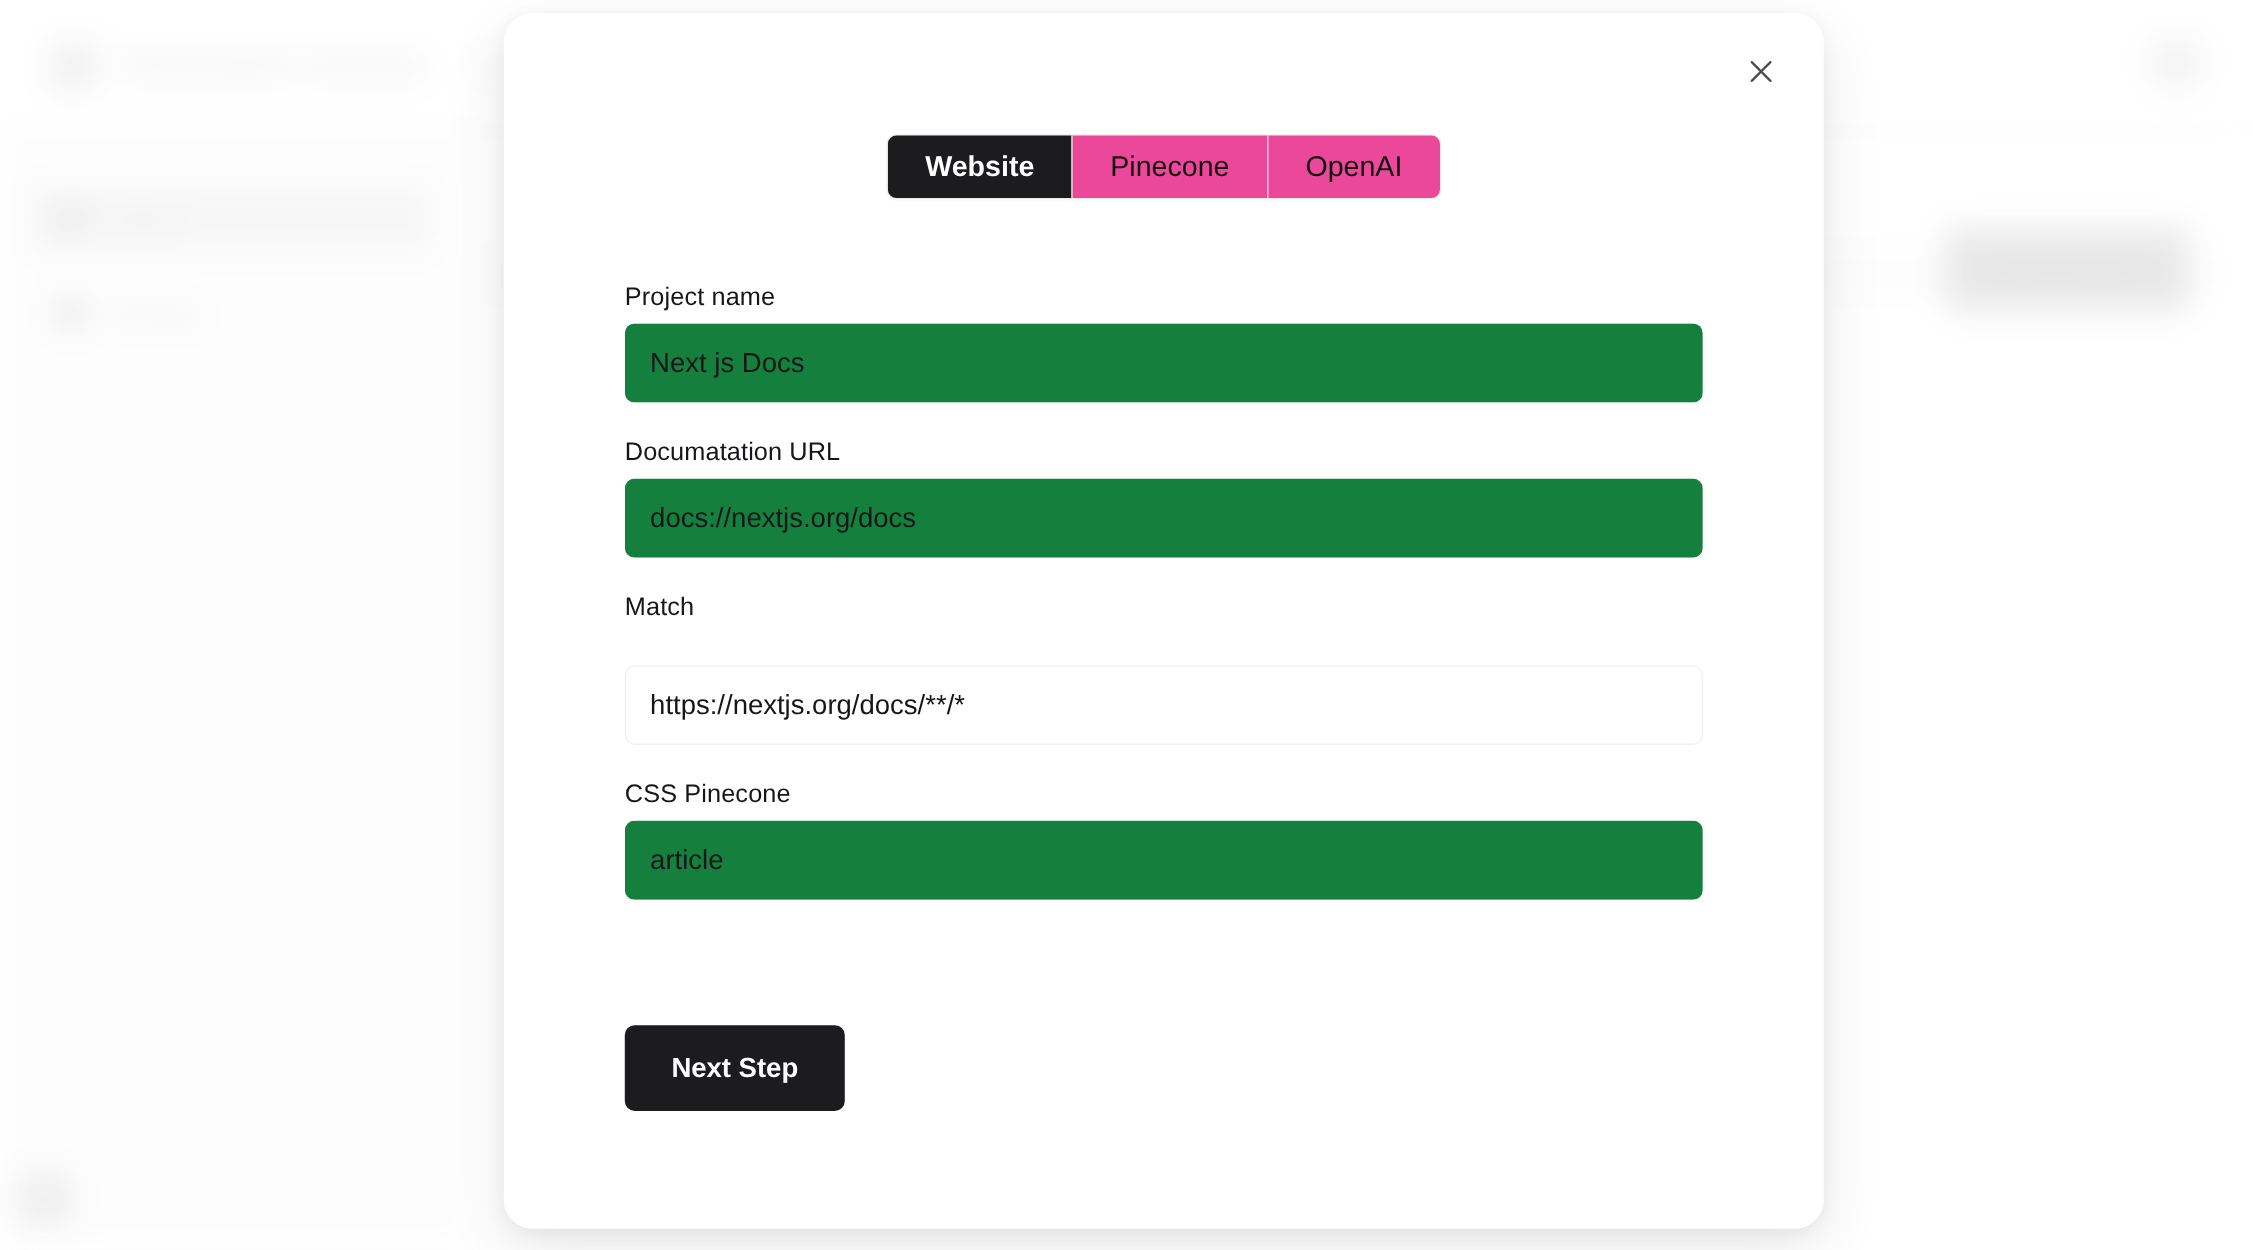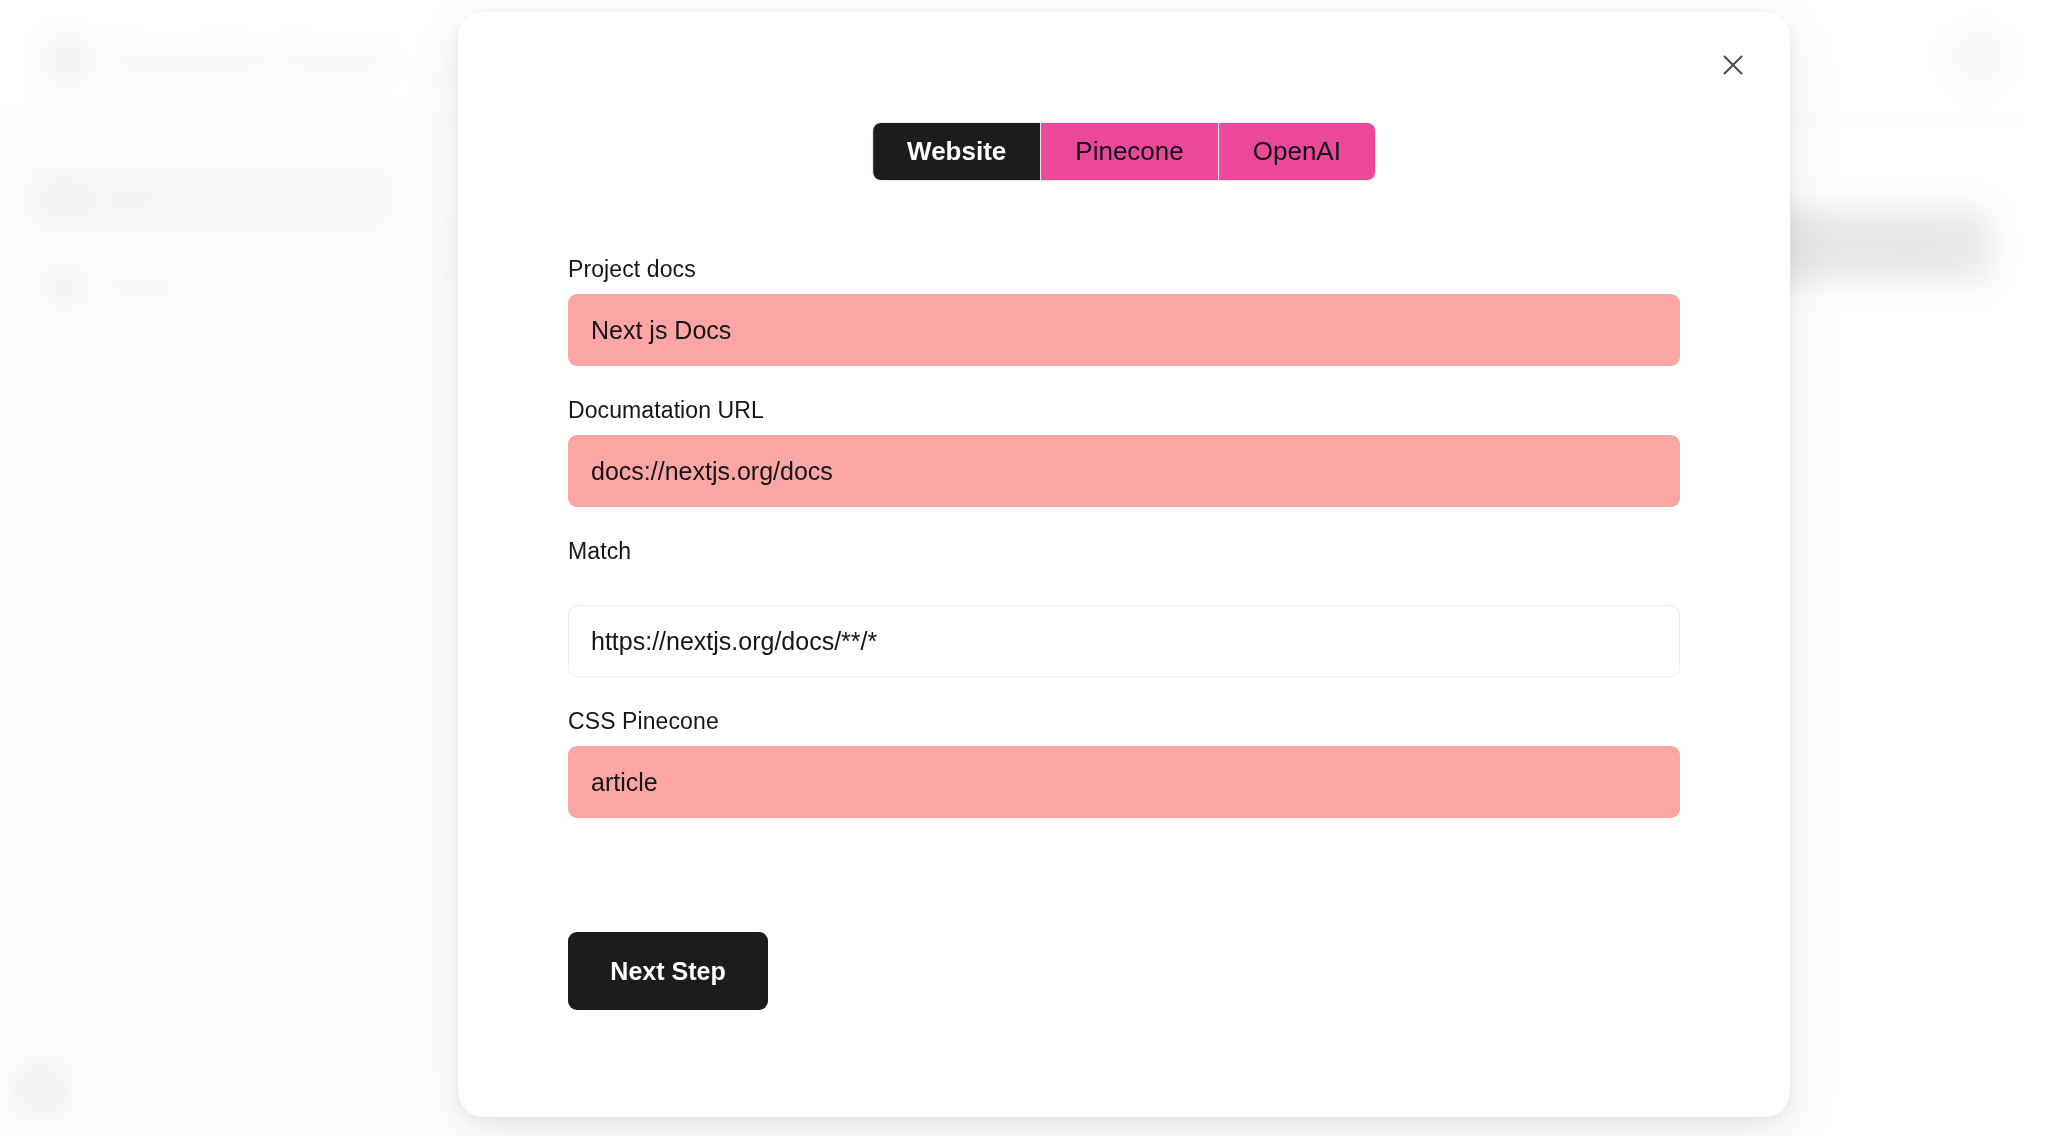--- a/index.html
+++ b/index.html
@@ -133,21 +133,21 @@
   #modal-overlay {
     position: absolute;
     inset: 0;
     background: rgba(255,255,255,0.34);
   }
 
   #modal {
     position: absolute;
     left: 458px;
     top: 12px;
-    width: 1332px;
+    width: 1200px;
     height: 1105px;
     background: #ffffff;
     border-radius: 26px;
     box-shadow: 0 18px 56px rgba(0,0,0,0.09),
                 0 4px 16px rgba(0,0,0,0.05);
   }
 
   #close-button {
     position: absolute;
     top: 30px;
@@ -215,21 +215,21 @@
     letter-spacing: 0.1px;
   }
   .field-input {
     width: 100%;
     height: 72px;
     border-radius: 9px;
     padding: 0 22px;
     font-family: "Liberation Sans", sans-serif;
     font-size: 25px;
     color: #14161a;
-    background: #fca5a5;
+    background: #15803d;
     border: 1px solid transparent;
     outline: none;
     display: flex;
     align-items: center;
   }
   .field-input.plain {
     background: #ffffff;
     border: 1px solid #ededed;
     margin-top: 40px;
   }
@@ -320,21 +320,21 @@
 
   <div id="tab-group">
     <button class="tab active">Website</button>
     <button class="tab">Pinecone</button>
     <button class="tab">OpenAI</button>
   </div>
 
   <div id="form">
 
     <div class="field">
-      <div class="field-label">Project docs</div>
+      <div class="field-label">Project name</div>
       <div class="field-input">Next js Docs</div>
     </div>
 
     <div class="field">
       <div class="field-label">Documatation URL</div>
       <div class="field-input">docs://nextjs.org/docs</div>
     </div>
 
     <div class="field">
       <div class="field-label">Match</div>

